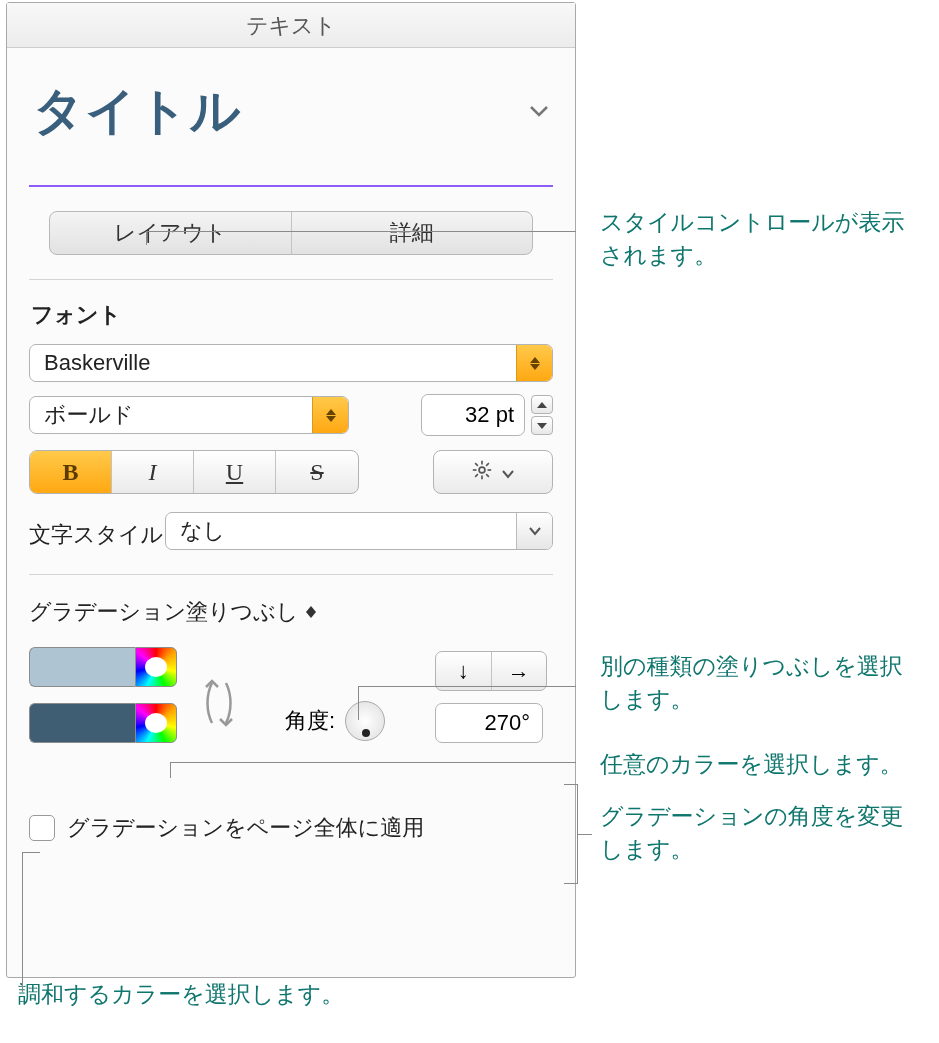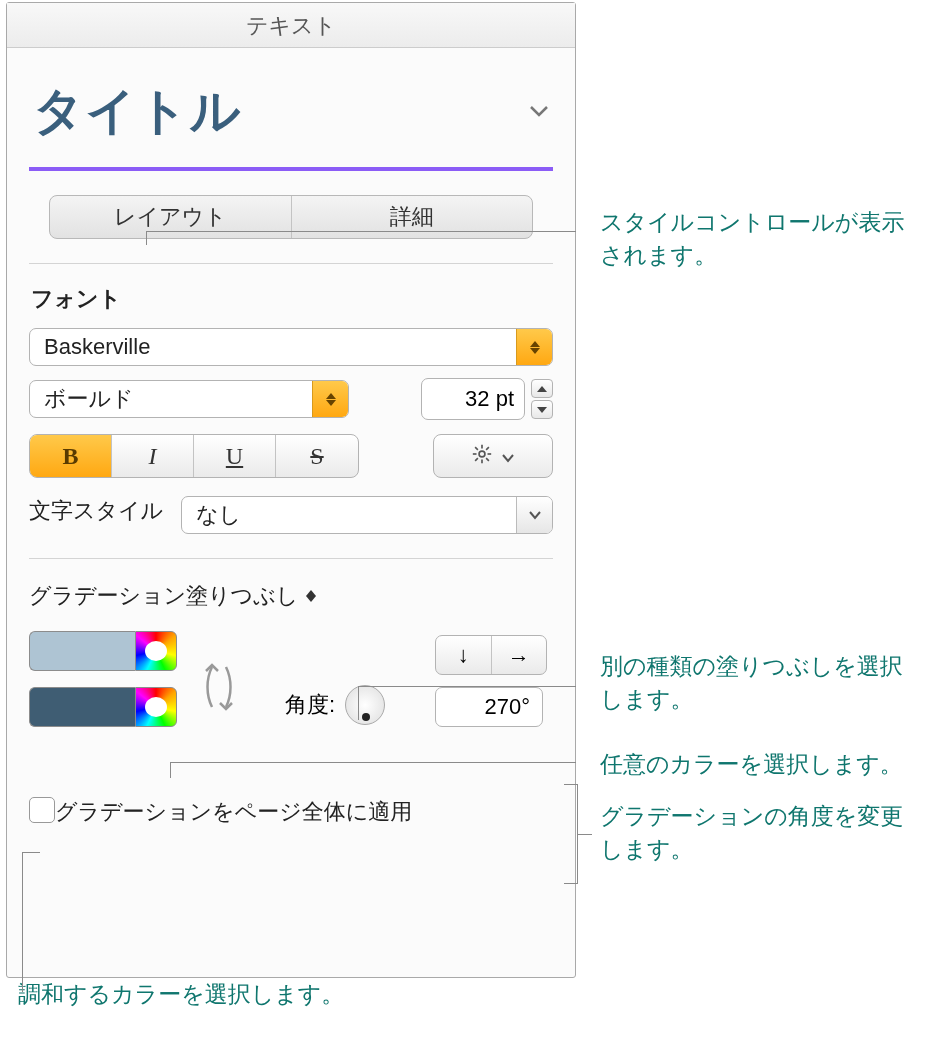--- a/index.html
+++ b/index.html
@@ -29,22 +29,22 @@
     border-bottom: 1px solid #ccc;
     background: linear-gradient(#f8f8f8, #ececec);
   }
   .inner {
     padding: 18px 22px 0 22px;
   }
   .paragraph-style {
     display: flex;
     align-items: center;
     justify-content: space-between;
-    padding: 12px 4px 22px 4px;
-    border-bottom: 4px solid #8b5cf6;
+    padding: 12px 4px 40px 4px;
+    border-bottom: 2px solid #8b5cf6;
   }
   .paragraph-style-label {
     font-size: 50px;
     font-weight: 600;
     color: #3a5f7d;
     letter-spacing: 1px;
   }
   .ps-chevron {
     color: #777;
     font-size: 20px;
@@ -139,21 +139,21 @@
     font-family: Georgia, serif;
   }
   .biu-group .b:last-child { border-right: none; }
   .biu-group .b.active { background: linear-gradient(#ffc94a,#ffa812); color: #5a3b00; }
   .gear-btn {
     margin-left: auto;
     width: 120px; height: 44px; border: 1px solid #b3b3b3; border-radius: 8px;
     background: linear-gradient(#fff,#eaeaea); display:flex;align-items:center;justify-content:center;
     gap: 8px; cursor:pointer; color:#444;
   }
-  .charstyle-row { display:flex; align-items:flex-start; gap: 18px; margin-top: 18px; }
+  .charstyle-row { display:flex; align-items:flex-end; gap: 2px; margin-top: 18px; }
   .charstyle-label { font-size: 22px; color:#222; white-space: nowrap; }
   .charstyle-select { flex:1; }
   .fill-header {
     display:flex; align-items:center; gap:6px; margin-top: 22px; font-size:22px; color:#222;
     cursor:pointer;
   }
   .fill-header .ud { display:flex;flex-direction:column;gap:0;margin-left:2px; }
   .grad-area { margin-top: 20px; position: relative; height: 130px; }
   .swatch-row { display:flex; align-items:center; gap:0; }
   .swatch {
@@ -190,21 +190,21 @@
   .angle-dial::after{
     content:"";position:absolute;width:8px;height:8px;background:#222;border-radius:50%;
     left:16px; bottom:3px;
   }
   .angle-field {
     width:108px;height:40px;border:1px solid #b3b3b3;border-radius:7px;background:#fff;
     text-align:right;padding-right:12px;line-height:38px;font-size:22px;
     position:absolute; left:406px; top:56px;
   }
   .arrow-seg-wrap { position:absolute; left:406px; top:4px; }
-  .checkbox-row { display:flex; margin-top:36px; }
+  .checkbox-row { display:flex; align-items:center; gap:12px; margin-top:36px; }
   .checkbox {
     width:26px;height:26px;border:1px solid #999;border-radius:5px;background:#fff;cursor:pointer;
   }
   .checkbox-label { font-size:22px; color:#222; }
 
   
   .annotation {
     position:absolute; font-size:23px; color:#0f766e; line-height:1.45;
   }
   .leader { position:absolute; background:#8a8a8a; }

